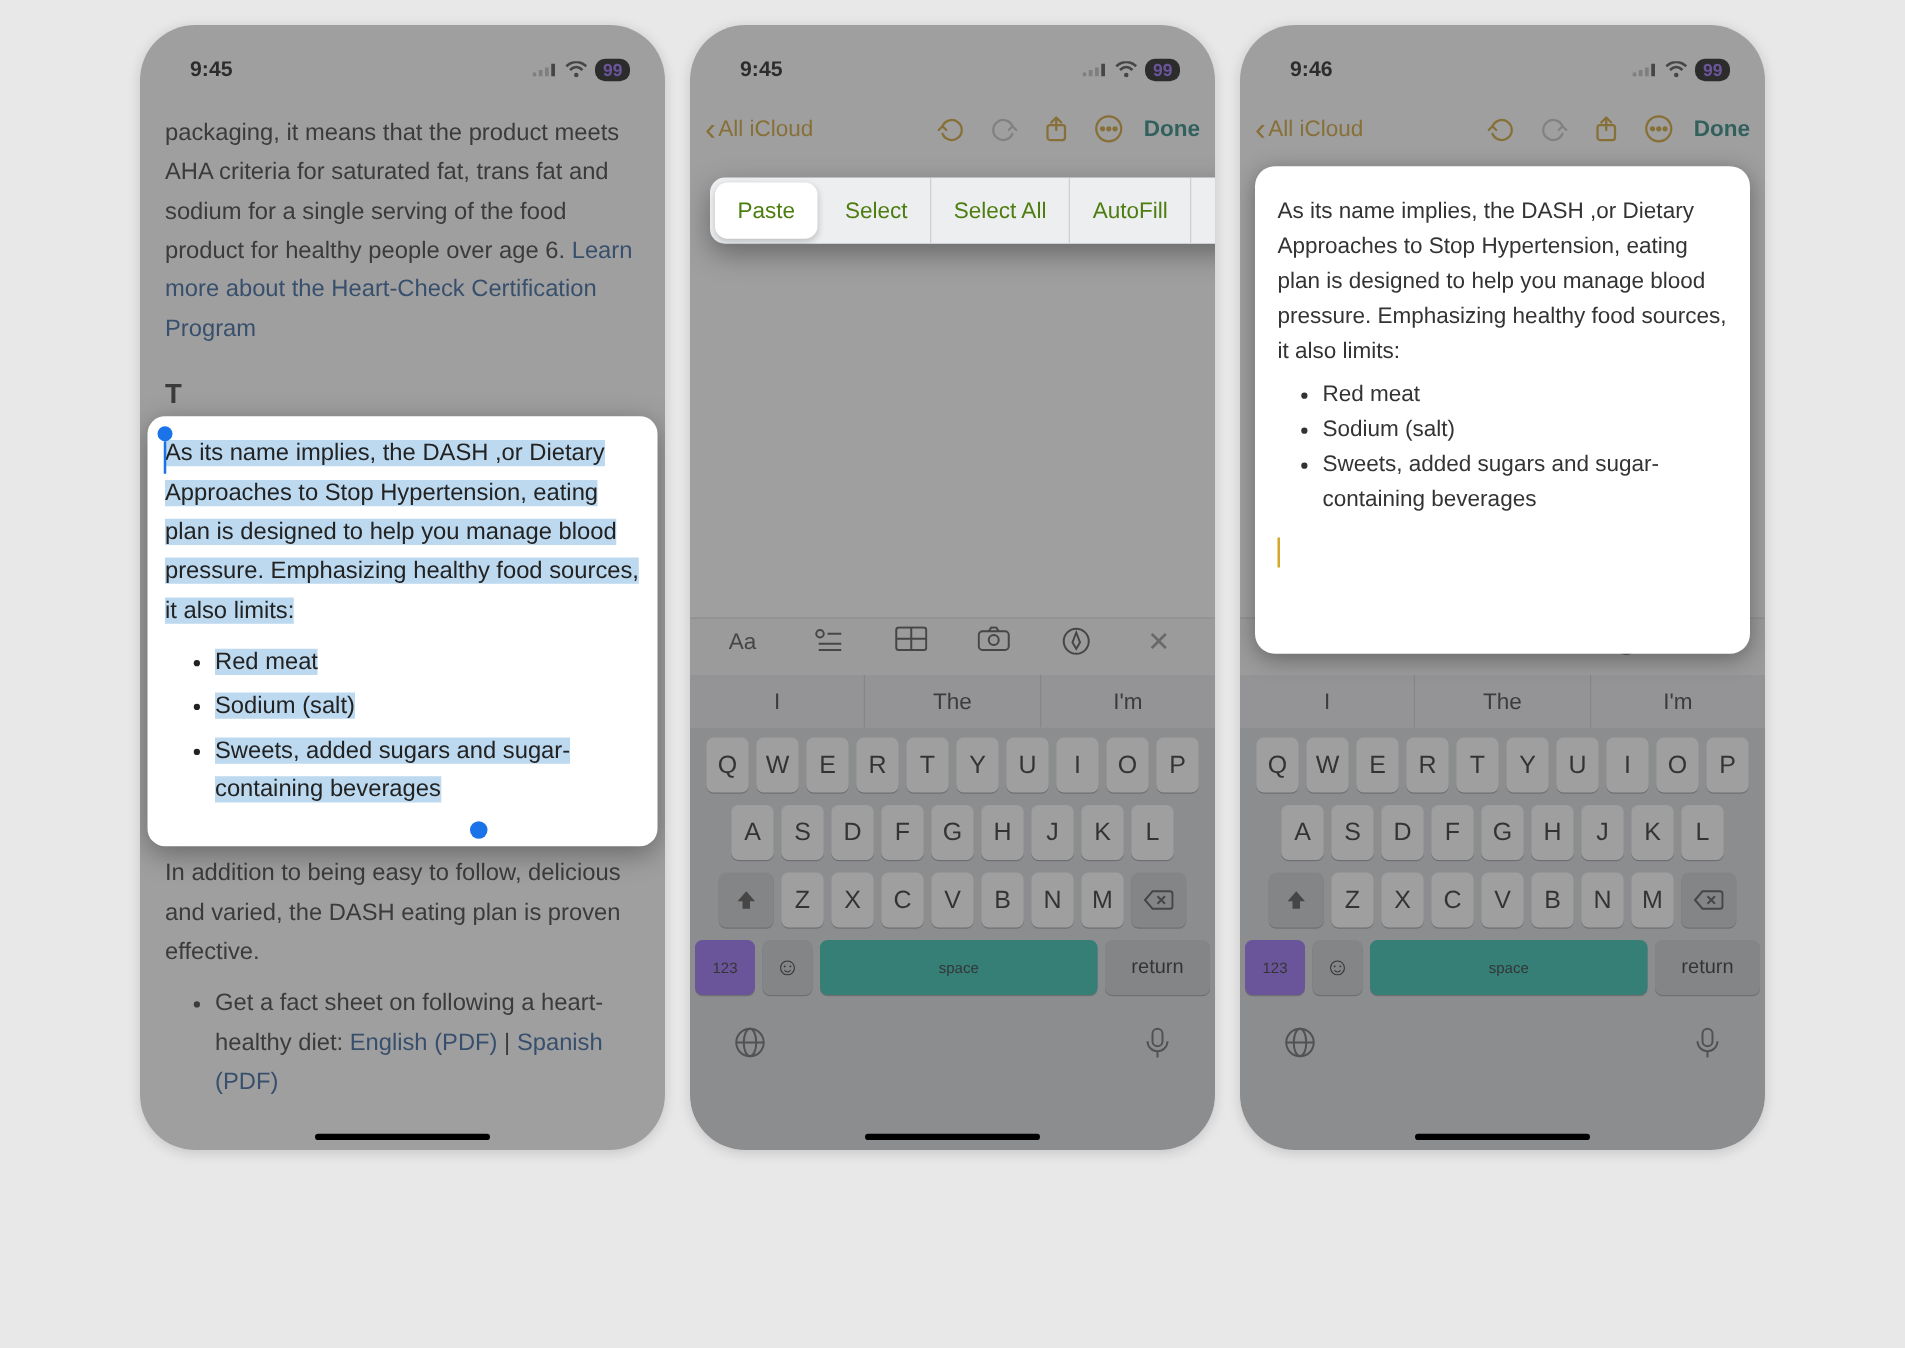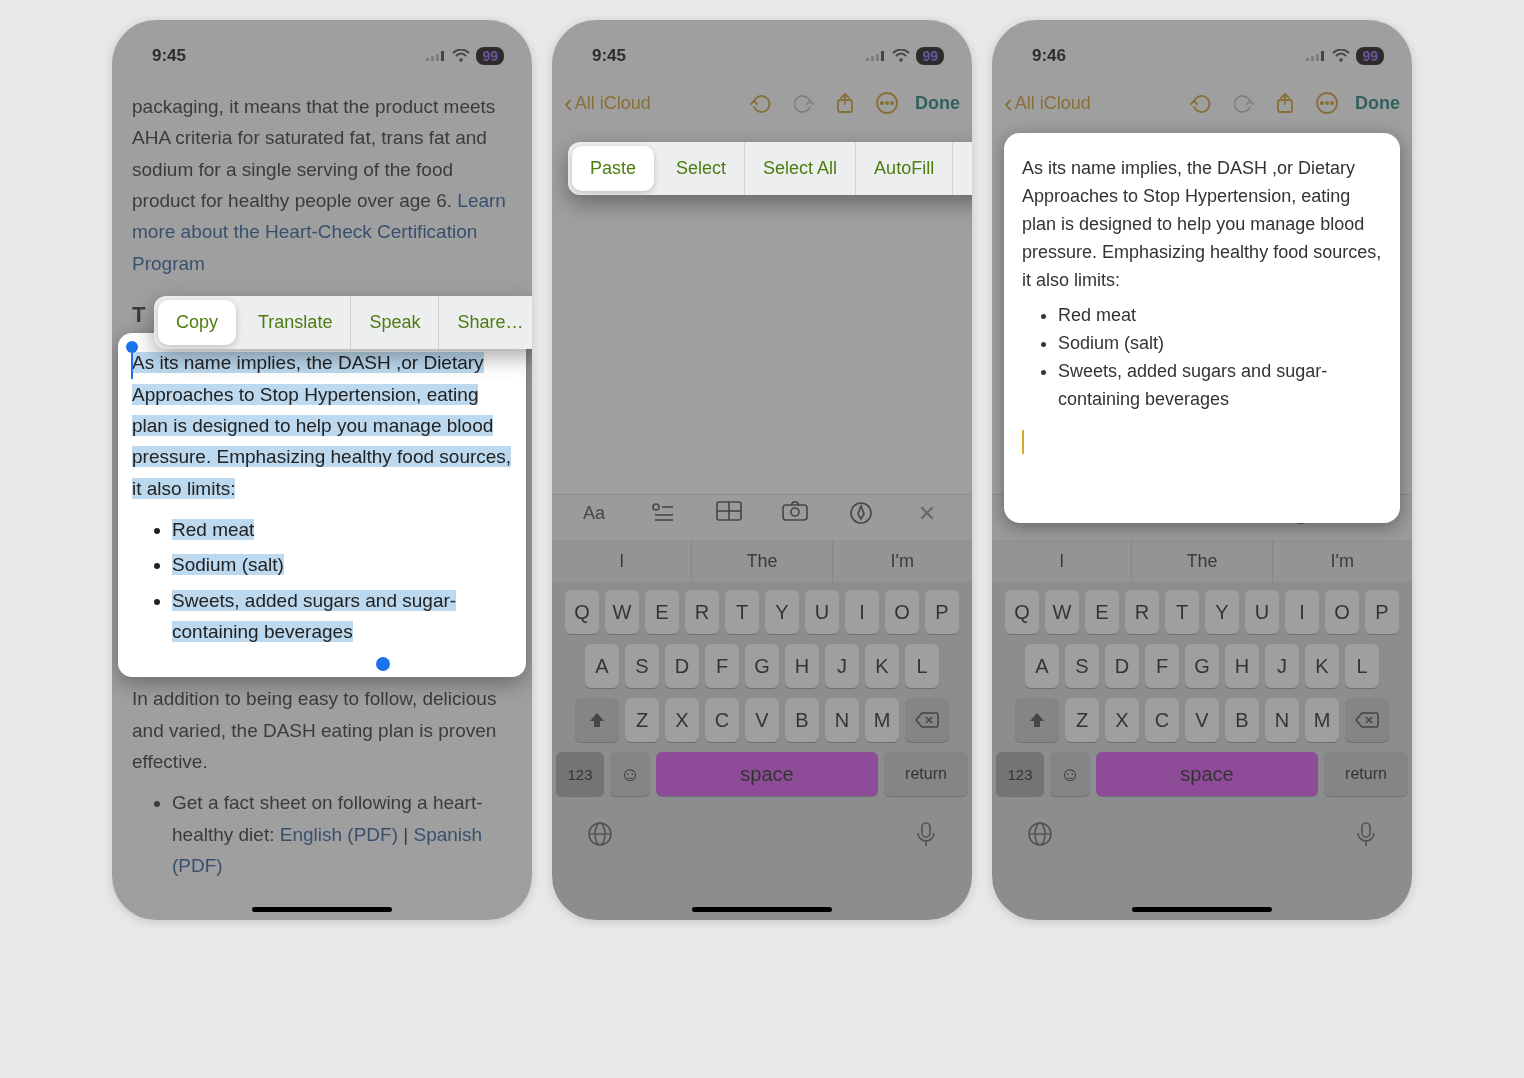--- a/index.html
+++ b/index.html
@@ -199,23 +199,23 @@
     width:34px; height:44px;
     display:flex; align-items:center; justify-content:center;
     font-size:20px; color:#111;
   }
   .kb-row.r2 { padding: 0 18px; }
   .key.shift, .key.del {
     background:#c3c5cb; width:44px;
   }
   .kb-row.r3 { gap:6px; }
   .kb-row.r4 { gap:6px; }
-  .key.num { background:#a3a3a3; width:48px; font-size:15px; }
+  .key.num { background:#8b5cf6; width:48px; font-size:12px; }
   .key.emoji { background:#c3c5cb; width:40px; }
-  .key.space { flex:1; background:#d946ef; font-size:20px; }
+  .key.space { flex:1; background:#14b8a6; font-size:12px; }
   .key.return { background:#c3c5cb; width:84px; font-size:16px; }
   .kb-bottom { display:flex; justify-content:space-between; padding: 14px 30px 0 30px; }
   .kb-bottom svg { stroke:#555; fill:none; stroke-width:1.6; }
 
   
   .home-ind {
     position:absolute; bottom:8px; left:50%; transform:translateX(-50%);
     width:140px; height:5px; background:#000; border-radius:3px; z-index:50;
   }
 
@@ -273,26 +273,20 @@
     <ul>
       <li>
         <span>Get a fact sheet on following a heart-healthy diet:  </span>
         <a href="#">English (PDF)</a>
         <span> | </span>
         <a href="#">Spanish (PDF)</a>
       </li>
     </ul>
   </div>
 
-  <div class="ctx-menu" style="top:276px; left:42px;">
-    <div class="ctx-item hl">Copy</div>
-    <div class="ctx-item">Translate</div>
-    <div class="ctx-item">Speak</div>
-    <div class="ctx-item">Share…</div>
-  </div>
 
   <div class="home-ind"></div>
 </div>
 
 <div class="phone">
   <div class="dim-overlay"></div>
 
   <div class="status-bar">
     <span>9:45</span>
     <div class="status-right">

